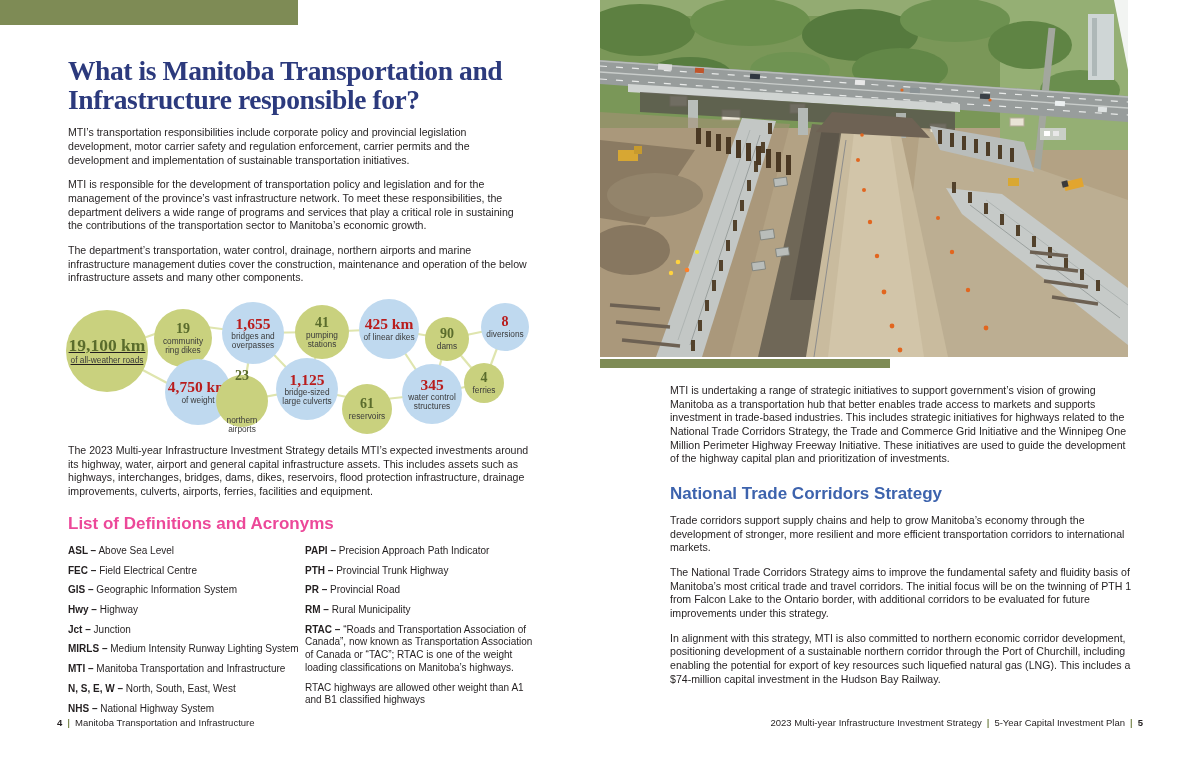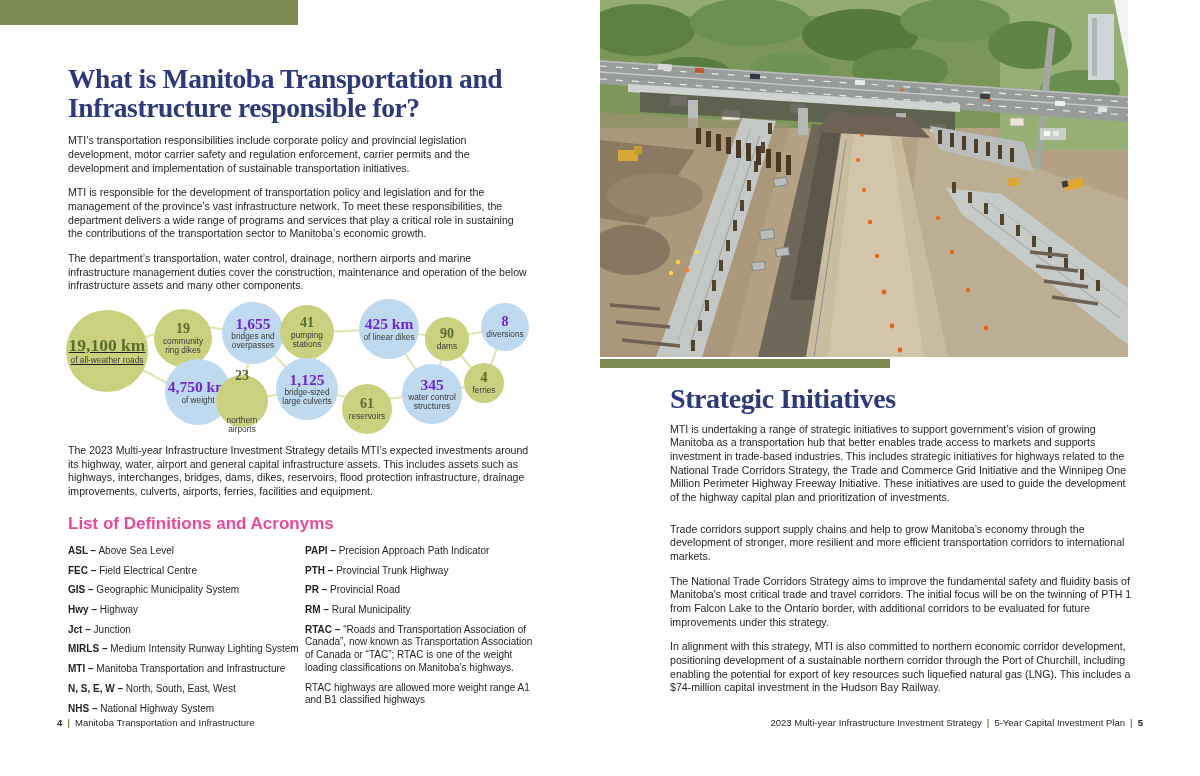--- a/index.html
+++ b/index.html
@@ -2,37 +2,37 @@
 <html><head>
 <meta charset="utf-8">
 <style>
   html,body{margin:0;padding:0;}
   body{width:1200px;height:776px;position:relative;background:#ffffff;overflow:hidden;
        font-family:"Liberation Sans",sans-serif;color:#231f20;}
   .abs{position:absolute;}
 
   
   .olive-bar-top{left:0;top:0;width:298px;height:25px;background:#7e8b55;}
-  .left-col{left:68px;top:64px;width:462px;}
+  .left-col{left:68px;top:56px;width:462px;}
   h1.doc{font-family:"Liberation Serif",serif;font-weight:bold;color:#2c3a7d;
          font-size:27.5px;line-height:1.06;letter-spacing:-.4px;margin:0 0 12px 0;}
   p.body{font-size:10.6px;line-height:1.29;margin:0 0 11px 0;}
 
   
   .diagram{left:60px;top:292px;width:480px;height:142px;}
   .diagram svg{position:absolute;left:0;top:0;}
   .bubble{position:absolute;border-radius:50%;display:flex;flex-direction:column;
           align-items:center;justify-content:center;text-align:center;}
   .bubble.g{background:#c9d17e;}
   .bubble.b{background:#bfd9ef;}
   .bubble .num{font-family:"Liberation Serif",serif;font-weight:bold;font-size:15.5px;line-height:1;}
   .bubble.sm .num{font-size:14px;}
   .bubble.xl .num{font-size:17.5px;}
   .bubble.g .num{color:#5a6c2c;}
-  .bubble.b .num{color:#6d28d9;}
+  .bubble.b .num{color:#b91c1c;}
   .bubble .lbl{font-size:8.3px;line-height:1.06;color:#3a3a3a;margin-top:1px;padding:0 4px;}
 
   .summary{left:68px;top:444px;width:462px;}
   h2.defs{left:68px;top:514px;font-size:17px;font-weight:bold;color:#ec4899;margin:0;}
   .defcol{top:545px;font-size:10px;line-height:1.27;}
   .defcol.c1{left:68px;width:240px;}
   .defcol.c2{left:305px;width:237px;}
   .defcol p{margin:0 0 7px 0;}
   .defcol strong{font-weight:bold;}
 
@@ -93,21 +93,21 @@
     <span class="lbl">of all-weather roads</span>
   </div>
   <div class="bubble g sm" style="left:94px;top:17px;width:58px;height:58px;">
     <span class="num">19</span>
     <span class="lbl">community ring dikes</span>
   </div>
   <div class="bubble b" style="left:162px;top:10px;width:62px;height:62px;">
     <span class="num">1,655</span>
     <span class="lbl">bridges and overpasses</span>
   </div>
-  <div class="bubble g sm" style="left:220px;top:13px;width:54px;height:54px;">
+  <div class="bubble g sm" style="left:235px;top:13px;width:54px;height:54px;">
     <span class="num">41</span>
     <span class="lbl">pumping stations</span>
   </div>
   <div class="bubble b" style="left:299px;top:7px;width:60px;height:60px;">
     <span class="num">425 km</span>
     <span class="lbl">of linear dikes</span>
   </div>
   <div class="bubble g sm" style="left:365px;top:25px;width:44px;height:44px;">
     <span class="num">90</span>
     <span class="lbl">dams</span>
@@ -144,36 +144,36 @@
 
 <div class="abs summary">
   <p class="body">The 2023 Multi-year Infrastructure Investment Strategy details MTI’s expected investments around its highway, water, airport and general capital infrastructure assets. This includes assets such as highways, interchanges, bridges, dams, dikes, reservoirs, flood protection infrastructure, drainage improvements, culverts, airports, ferries, facilities and equipment.</p>
 </div>
 
 <h2 class="abs defs">List of Definitions and Acronyms</h2>
 
 <div class="abs defcol c1">
   <p><strong>ASL –</strong> <span>Above Sea Level</span></p>
   <p><strong>FEC –</strong> <span>Field Electrical Centre</span></p>
-  <p><strong>GIS –</strong> <span>Geographic Municipality System</span></p>
+  <p><strong>GIS –</strong> <span>Geographic Information System</span></p>
   <p><strong>Hwy –</strong> <span>Highway</span></p>
   <p><strong>Jct –</strong> <span>Junction</span></p>
   <p><strong>MIRLS –</strong> <span>Medium Intensity Runway Lighting System</span></p>
   <p><strong>MTI –</strong> <span>Manitoba Transportation and Infrastructure</span></p>
   <p><strong>N, S, E, W –</strong> <span>North, South, East, West</span></p>
   <p><strong>NHS –</strong> <span>National Highway System</span></p>
 </div>
 
 <div class="abs defcol c2">
   <p><strong>PAPI –</strong> <span>Precision Approach Path Indicator</span></p>
   <p><strong>PTH –</strong> <span>Provincial Trunk Highway</span></p>
   <p><strong>PR –</strong> <span>Provincial Road</span></p>
   <p><strong>RM –</strong> <span>Rural Municipality</span></p>
   <p><strong>RTAC –</strong> <span>“Roads and Transportation Association of Canada”, now known as Transportation Association of Canada or “TAC”; RTAC is one of the weight loading classifications on Manitoba’s highways.</span></p>
-  <p><strong></strong> <span>RTAC highways are allowed more weight range A1 and B1 classified highways</span></p>
+  <p><strong></strong> <span>RTAC highways are allowed other weight than A1 and B1 classified highways</span></p>
 </div>
 
 <div class="abs footer fl">
   <span class="pg">4</span><span class="sep">|</span><span>Manitoba Transportation and Infrastructure</span>
 </div>
 
 <div class="abs photo">
   <svg width="528" height="357" viewBox="0 0 528 357">
 
     <rect width="528" height="357" fill="#b3a284"></rect>
@@ -355,22 +355,22 @@
         <circle cx="87" cy="270" r="2.3" fill="#ff7f27"></circle>
       <circle cx="71" cy="273" r="2.2" fill="#ffd23f"></circle>
         <circle cx="97" cy="252" r="2.1" fill="#f0e13c"></circle>
     </g>
   </svg>
 </div>
 
 <div class="abs olive-bar-photo"></div>
 
 <div class="abs right-col">
-  <h1 class="doc right">Strategic Initiatives</h1>
   <p class="body intro">MTI is undertaking a range of strategic initiatives to support government’s vision of growing Manitoba as a transportation hub that better enables trade access to markets and supports investment in trade-based industries. This includes strategic initiatives for highways related to the National Trade Corridors Strategy, the Trade and Commerce Grid Initiative and the Winnipeg One Million Perimeter Highway Freeway Initiative. These initiatives are used to guide the development of the highway capital plan and prioritization of investments.</p>
+  <h3 class="ntcs">National Trade Corridors Strategy</h3>
   <p class="body">Trade corridors support supply chains and help to grow Manitoba’s economy through the development of stronger, more resilient and more efficient transportation corridors to international markets.</p>
   <p class="body">The National Trade Corridors Strategy aims to improve the fundamental safety and fluidity basis of Manitoba’s most critical trade and travel corridors. The initial focus will be on the twinning of PTH 1 from Falcon Lake to the Ontario border, with additional corridors to be evaluated for future improvements under this strategy.</p>
   <p class="body">In alignment with this strategy, MTI is also committed to northern economic corridor development, positioning development of a sustainable northern corridor through the Port of Churchill, including enabling the potential for export of key resources such liquefied natural gas (LNG). This includes a $74-million capital investment in the Hudson Bay Railway.</p>
 </div>
 
 <div class="abs footer fr">
   <span>2023 Multi-year Infrastructure Investment Strategy</span><span class="sep">|</span><span>5-Year Capital Investment Plan</span><span class="sep">|</span><span class="pg">5</span>
 </div>
 
 </body></html>

